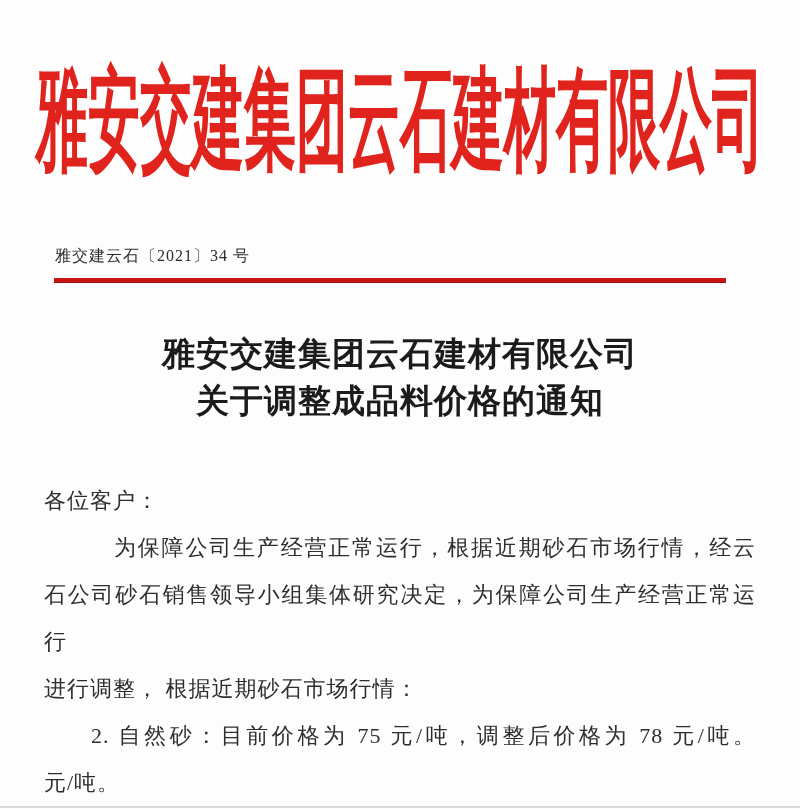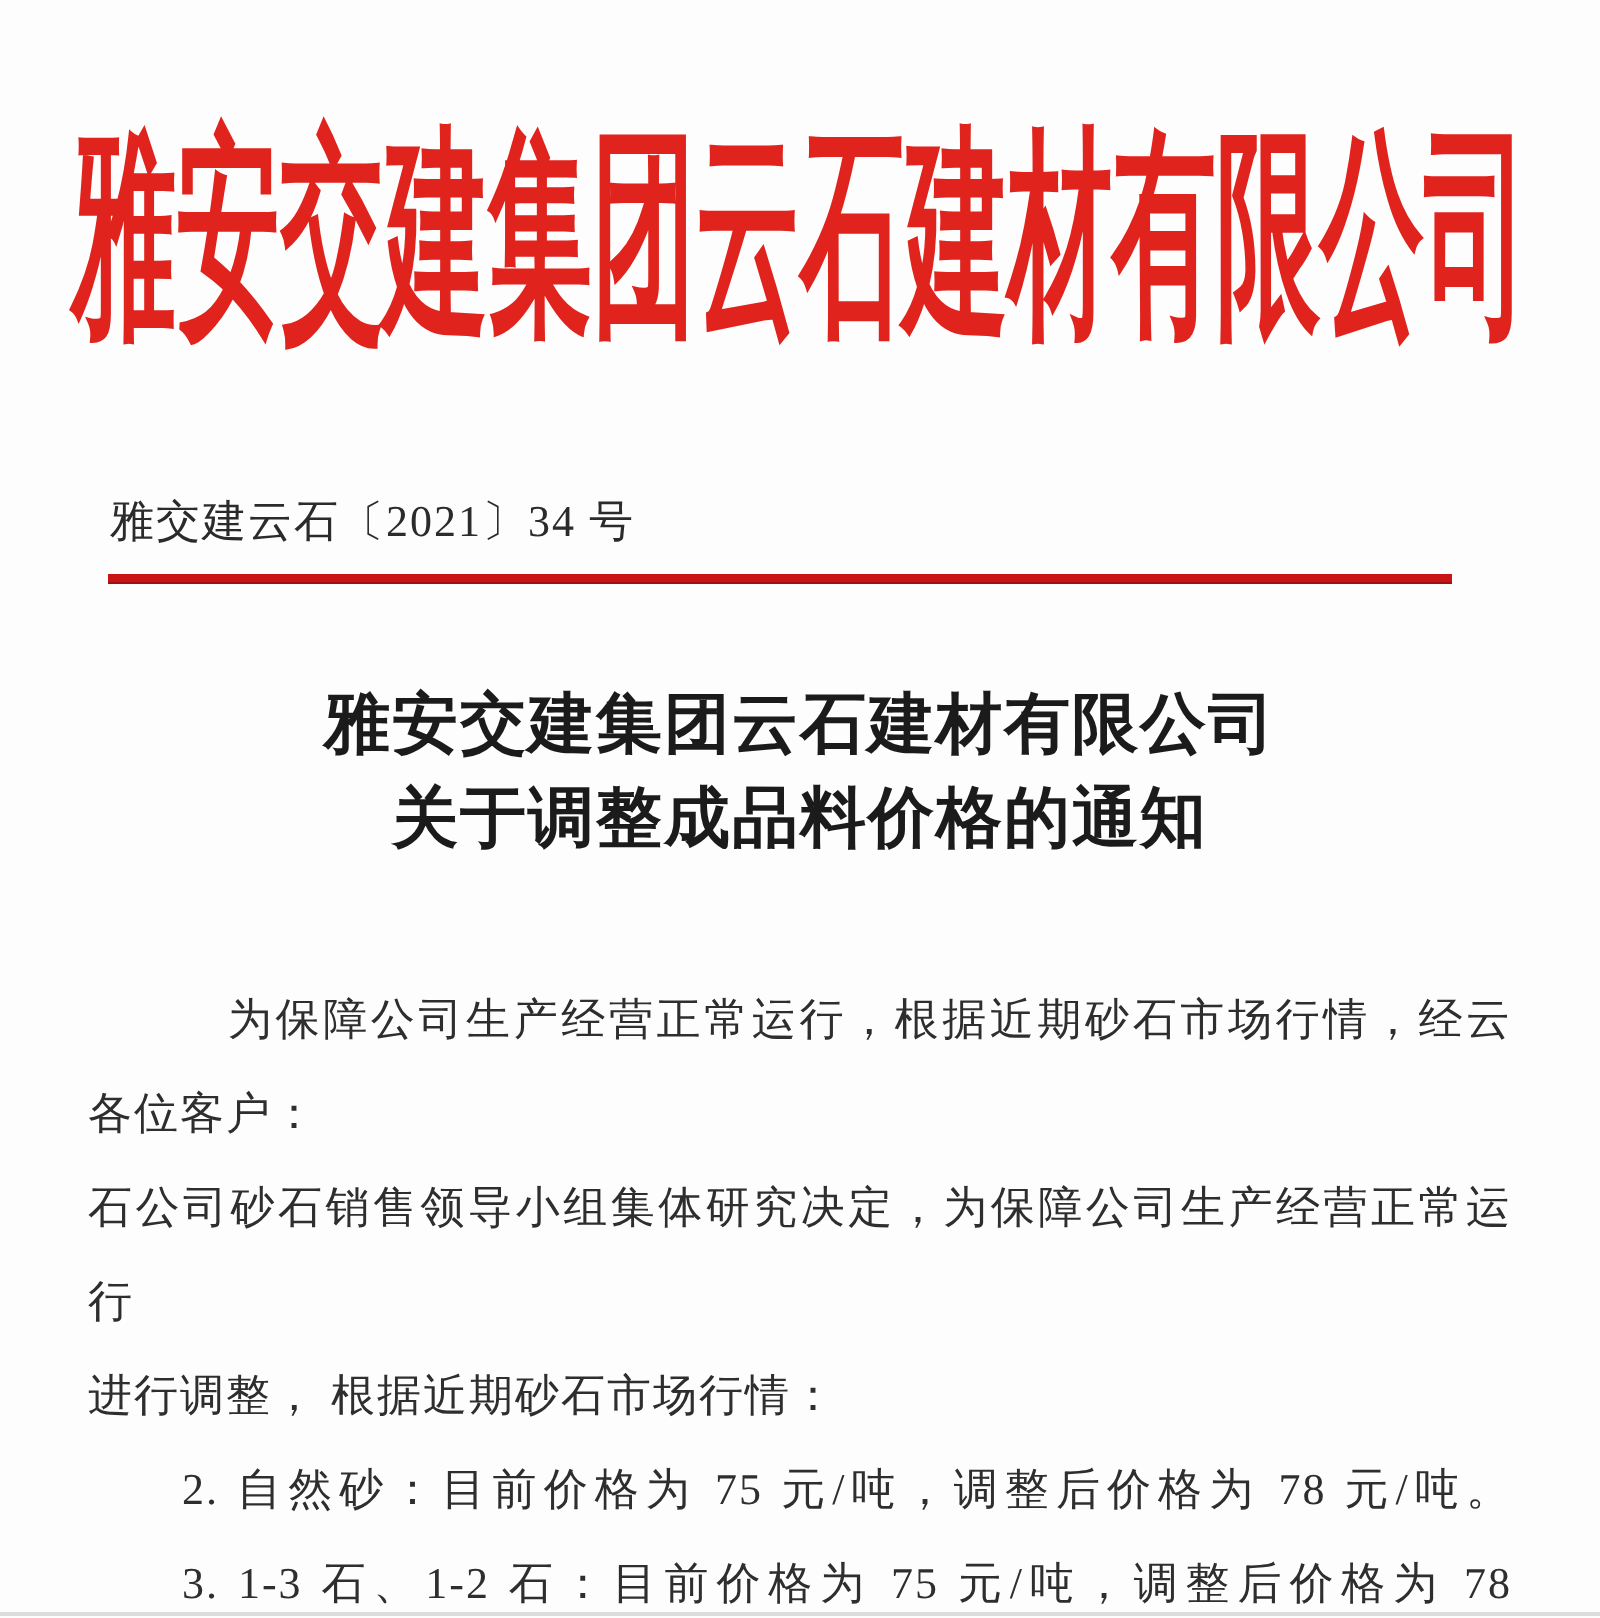--- a/index.html
+++ b/index.html
@@ -40,21 +40,21 @@
     letter-spacing: 0px;
   }
   
   .meta-row {
     margin-top: 66px;
     padding-left: 55px;
     padding-right: 95px;
     display: flex;
     justify-content: space-between;
     align-items: baseline;
-    font-size: 22px;
+    font-size: 16px;
     color: #2b2b2b;
     letter-spacing: 1px;
   }
   .issuer .issuer-name { margin-left: 10px; }
   
   .rule {
     margin-top: 11px;
     margin-left: 54px;
     width: 672px;
     height: 4px;
@@ -110,24 +110,23 @@
   </div>
 
   <div class="rule"></div>
 
   <div class="title">
     <div>雅安交建集团云石建材有限公司</div>
     <div>关于调整成品料价格的通知</div>
   </div>
 
   <div class="body-text">
+    <div class="line">各位客户：</div>
     <div class="line ind-para just">为保障公司生产经营正常运行，根据近期砂石市场行情，经云</div>
-    <div class="line">各位客户：</div>
     <div class="line just">石公司砂石销售领导小组集体研究决定，为保障公司生产经营正常运行</div>
     <div class="line">进行调整， 根据近期砂石市场行情：</div>
     <div class="line ind-item just">2.  自然砂：目前价格为 75 元/吨，调整后价格为 78 元/吨。</div>
-    <div class="line ind-item just">3.  1-3 石、1-2 石：目前价格为 75 元/吨，调整后价格为 78</div>
     <div class="line">元/吨。</div>
   </div>
 
   <div class="bottom-line"></div>
 
 </div>
 
 </body></html>

